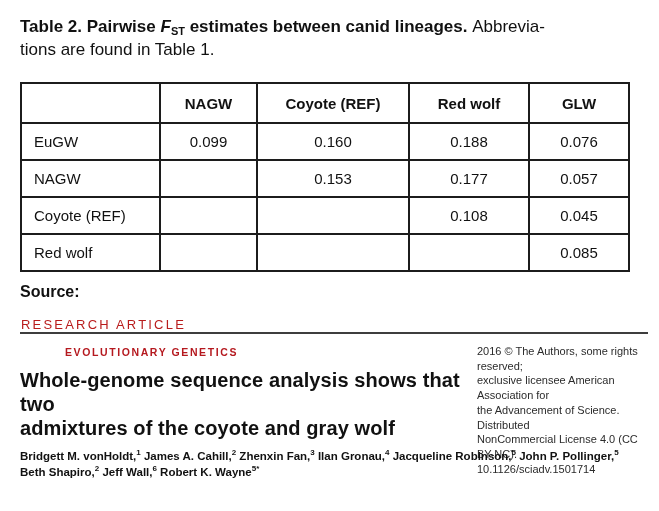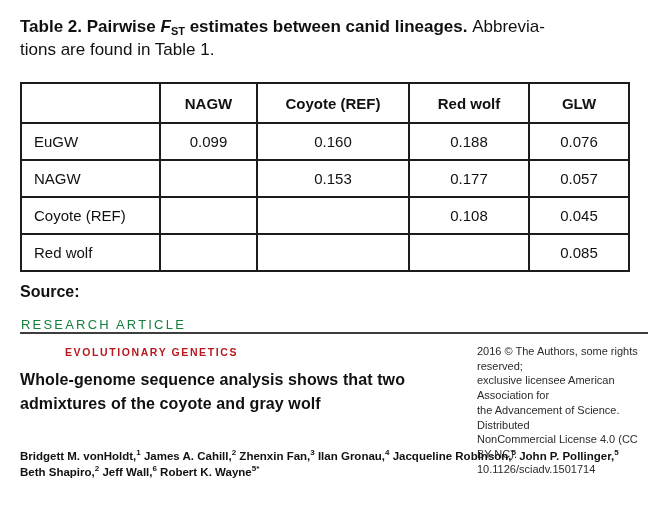--- a/index.html
+++ b/index.html
@@ -83,21 +83,21 @@
     font-weight: bold;
     color: #111111;
   }
   .research-article {
     position: absolute;
     left: 21px;
     top: 317px;
     font-size: 13px;
     font-weight: normal;
     letter-spacing: 2.2px;
-    color: #15803d;
+    color: #b91c1c;
   }
   .divider {
     position: absolute;
     left: 20px;
     top: 332px;
     width: 628px;
     height: 2px;
     background: #3d3d3d;
   }
   .category-label {
@@ -117,21 +117,21 @@
     width: 180px;
     font-size: 11px;
     line-height: 14.7px;
     color: #2b2b2b;
   }
   .article-title {
     position: absolute;
     left: 20px;
     top: 368px;
     width: 480px;
-    font-size: 16px;
+    font-size: 20px;
     line-height: 24px;
     font-weight: bold;
     color: #111111;
     letter-spacing: 0.1px;
   }
   .authors {
     position: absolute;
     left: 20px;
     top: 449px;
     width: 630px;

